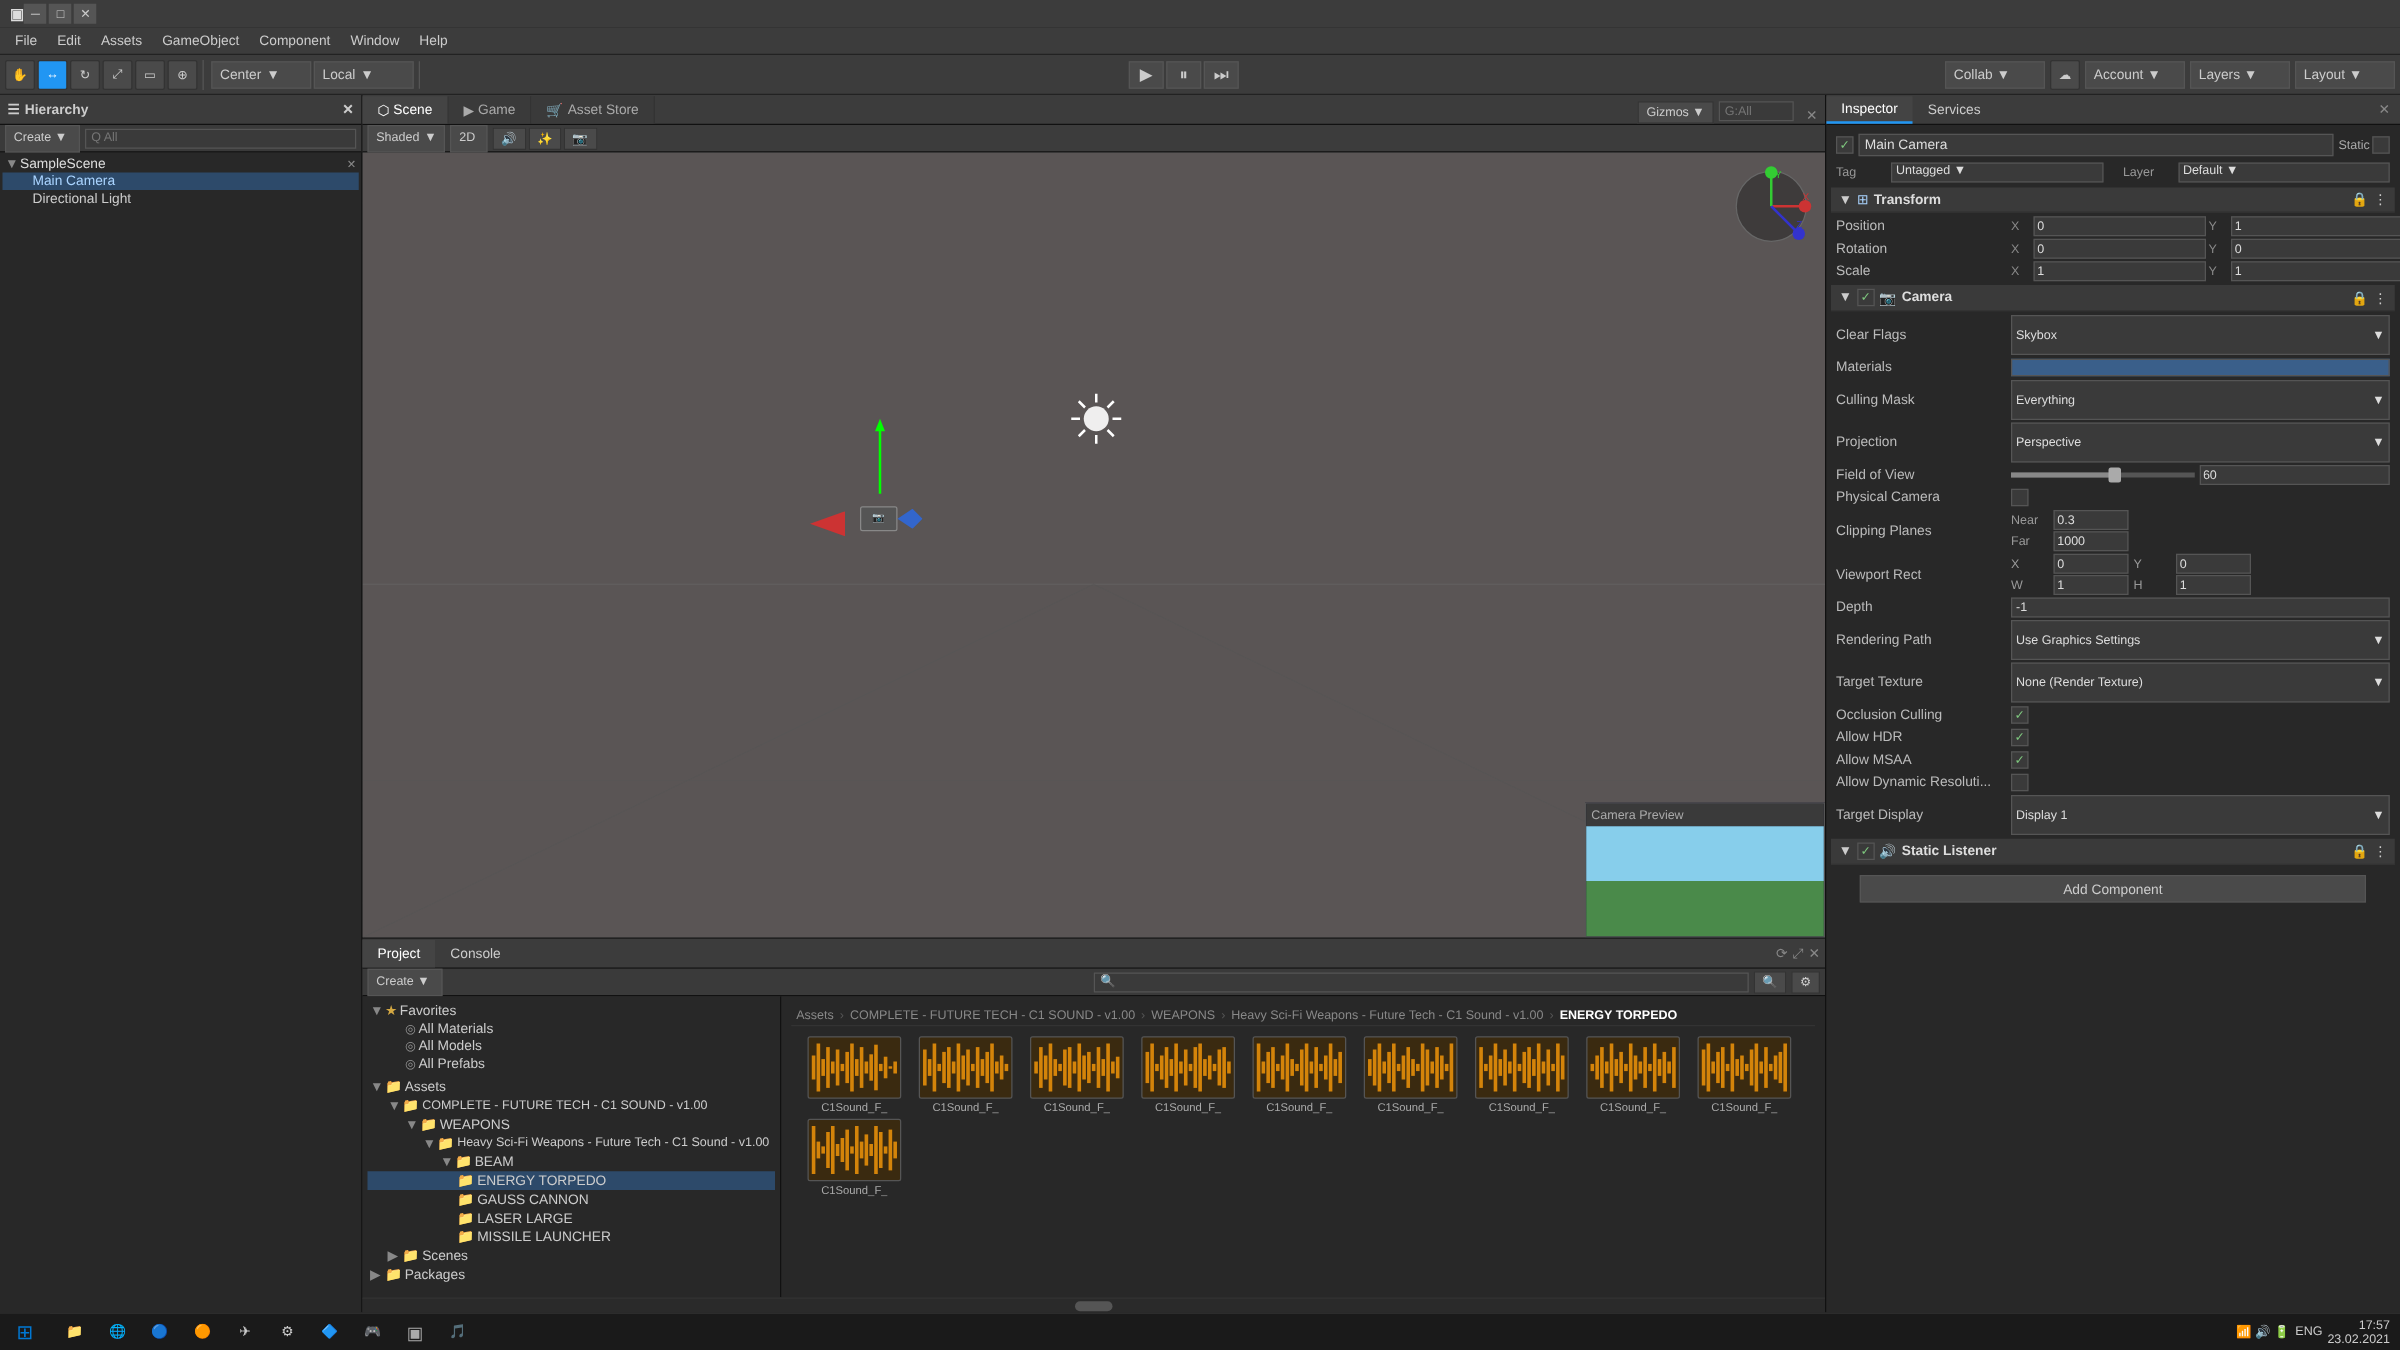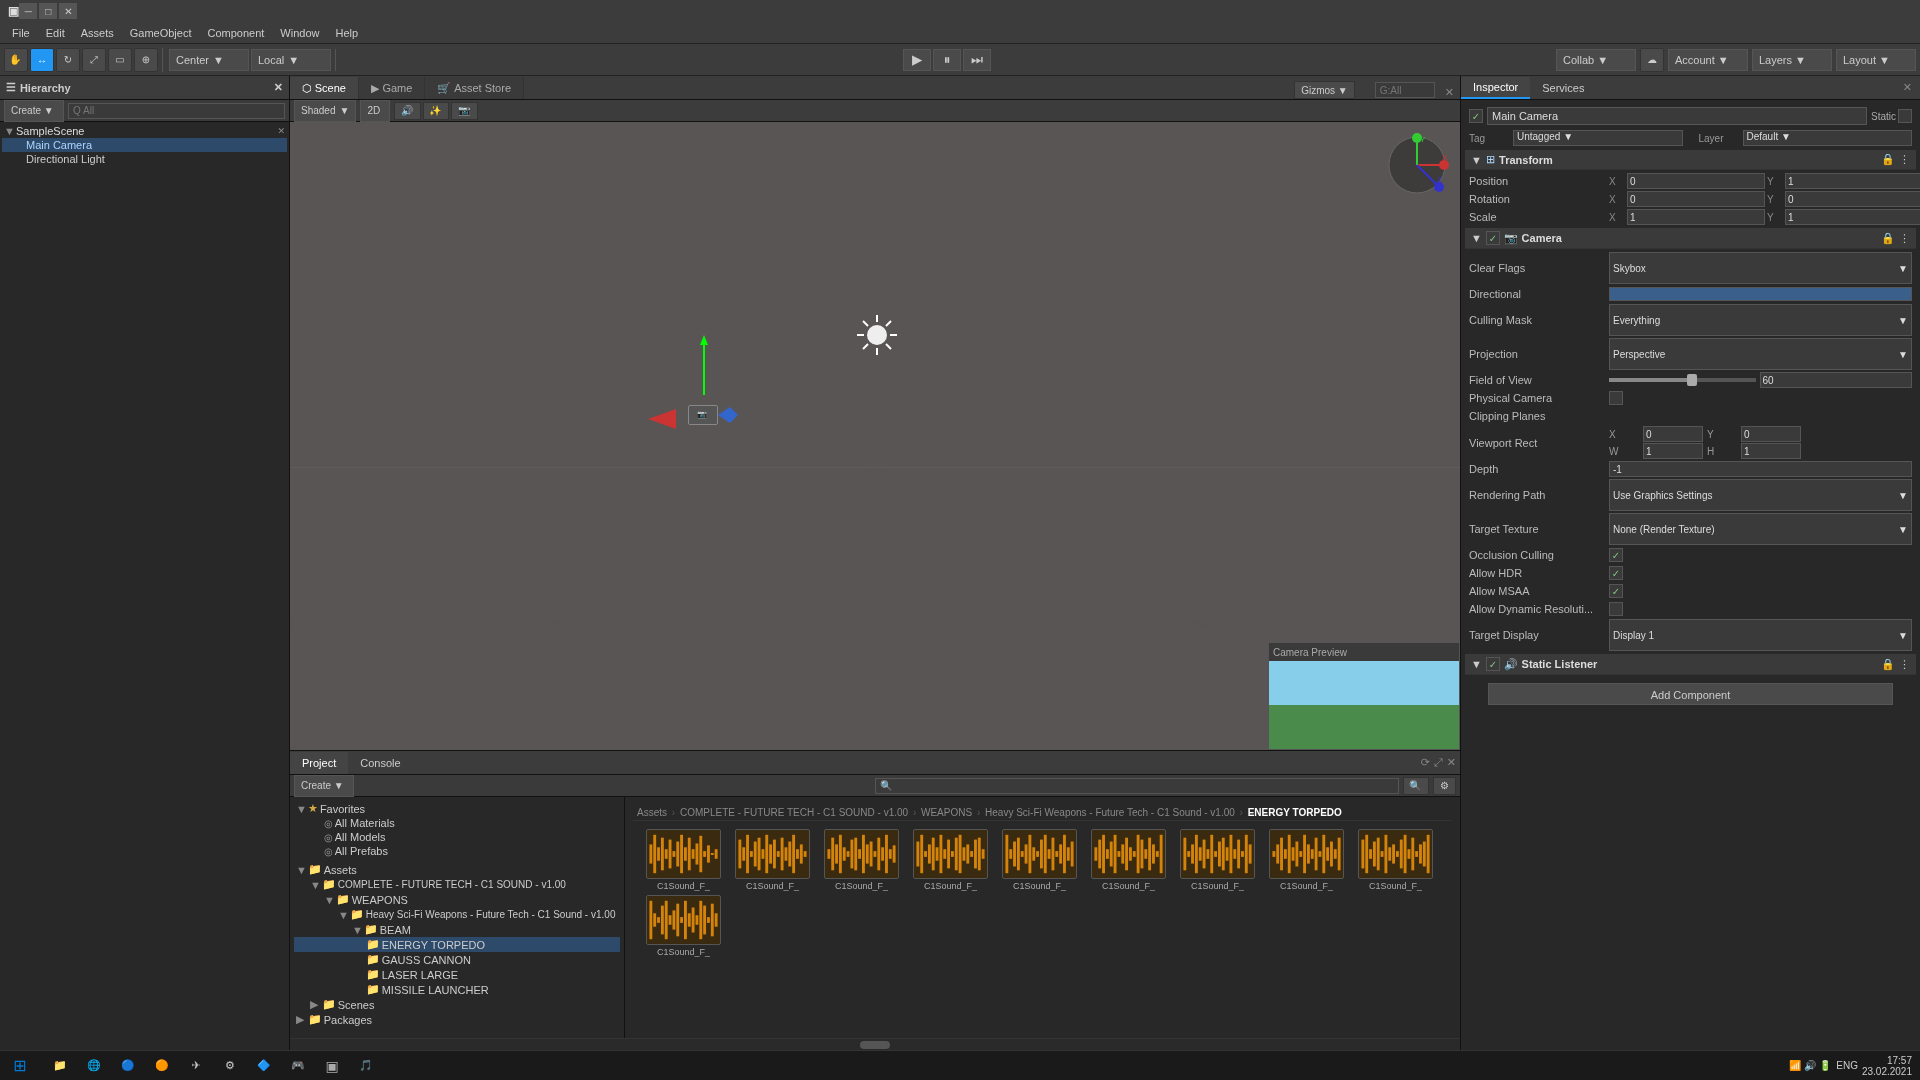--- a/index.html
+++ b/index.html
@@ -241,21 +241,21 @@
       </div>
       <div class="scene-tab">
         <span>▶</span>&nbsp;
         <span>Game</span>
       </div>
       <div class="scene-tab">
         <span>🛒</span>&nbsp;
         <span>Asset Store</span>
       </div>
       <div style="flex:1;"></div>
-      <div style="display:flex;align-items:center;gap:20px;padding:0 4px;">
+      <div style="display:flex;gap:4px;padding:0 4px;">
         <button class="scene-toolbar-btn">Gizmos ▼</button>
         <input type="text" style="background: rgb(58, 58, 58); border: 1px solid rgb(85, 85, 85); color: rgb(204, 204, 204); font-size: 10px; height: 16px; padding: 0px 4px; width: 60px;" placeholder="G:All">
       </div>
       <span style="cursor:pointer;padding:0 6px;color:#888;">✕</span>
     </div>
 
     <div id="scene-toolbar">
       <div class="toolbar-dropdown" style="min-width:60px;font-size:10px;">
         <span>Shaded</span>
         <span>▼</span>
@@ -856,21 +856,21 @@
         </span>
       </div>
       <div class="inspector-field">
         <span class="inspector-label">Clear Flags</span>
         <div class="inspector-dropdown">
           <span>Skybox</span>
           <span>▼</span>
         </div>
       </div>
       <div class="inspector-field">
-        <span class="inspector-label">Directional</span>
+        <span class="inspector-label">Materials</span>
         <div class="color-swatch color-swatch-blue" style="width:100%;"></div>
       </div>
       <div class="inspector-field">
         <span class="inspector-label">Culling Mask</span>
         <div class="inspector-dropdown">
           <span>Everything</span>
           <span>▼</span>
         </div>
       </div>
       <div class="inspector-field">
@@ -889,20 +889,30 @@
           </div>
           <input class="xyz-input" style="width: 35px;" value="60">
         </div>
       </div>
       <div class="inspector-field">
         <span class="inspector-label">Physical Camera</span>
         <div class="checkbox-val"></div>
       </div>
       <div class="inspector-field">
         <span class="inspector-label">Clipping Planes</span>
+        <div style="flex:1;display:flex;flex-direction:column;gap:1px;">
+          <div class="near-far-row">
+            <span class="nf-label">Near</span>
+            <input class="nf-input" value="0.3" style="">
+          </div>
+          <div class="near-far-row">
+            <span class="nf-label">Far</span>
+            <input class="nf-input" value="1000" style="">
+          </div>
+        </div>
       </div>
       <div class="inspector-field">
         <span class="inspector-label">Viewport Rect</span>
         <div style="flex:1;display:flex;flex-direction:column;gap:1px;">
           <div class="near-far-row">
             <span class="nf-label">X</span>
             <input class="nf-input" value="0" style="">
             <span class="nf-label">Y</span>
             <input class="nf-input" value="0" style="">
           </div>

